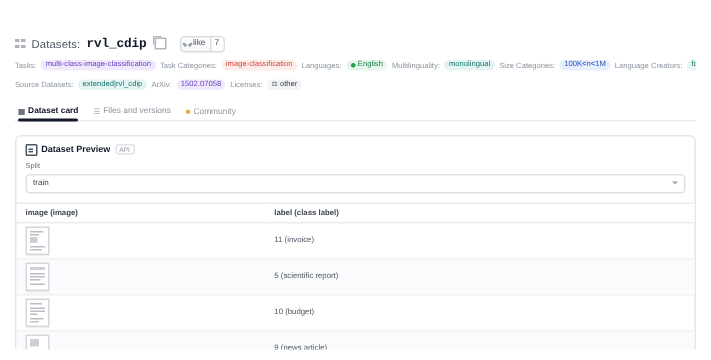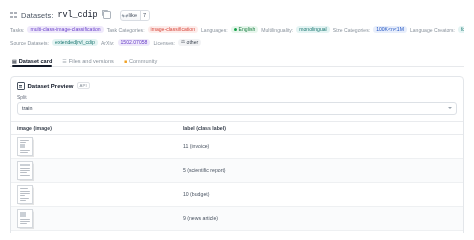--- a/index.html
+++ b/index.html
@@ -18,21 +18,21 @@
 
   
   .page {
     padding: 0 10px;
     box-sizing: border-box;
   }
   .title-row {
     display: flex;
     align-items: center;
     gap: 4px;
-    padding-top: 9px;
+    padding-top: 23px;
     height: 12px;
   }
   .grid-icon {
     width: 7px;
     height: 7px;
     display: inline-block;
     position: relative;
     opacity: .55;
   }
   .grid-icon i {
@@ -46,21 +46,21 @@
   .grid-icon i:nth-child(3){left:0;top:4px}
   .grid-icon i:nth-child(4){left:4px;top:4px}
 
   .ds-word {
     font-size: 7.5px;
     color: #4b5563;
     letter-spacing: .1px;
   }
   .ds-name {
     font-size: 8.5px;
-    font-weight: normal;
+    font-weight: bold;
     font-family: "Liberation Mono", monospace;
     color: #111827;
     letter-spacing: -.1px;
   }
   .copy-icon {
     width: 6px; height: 6px;
     border: .8px solid #9aa3ad;
     border-radius: 1px;
     position: relative;
     margin-left: 1px;

